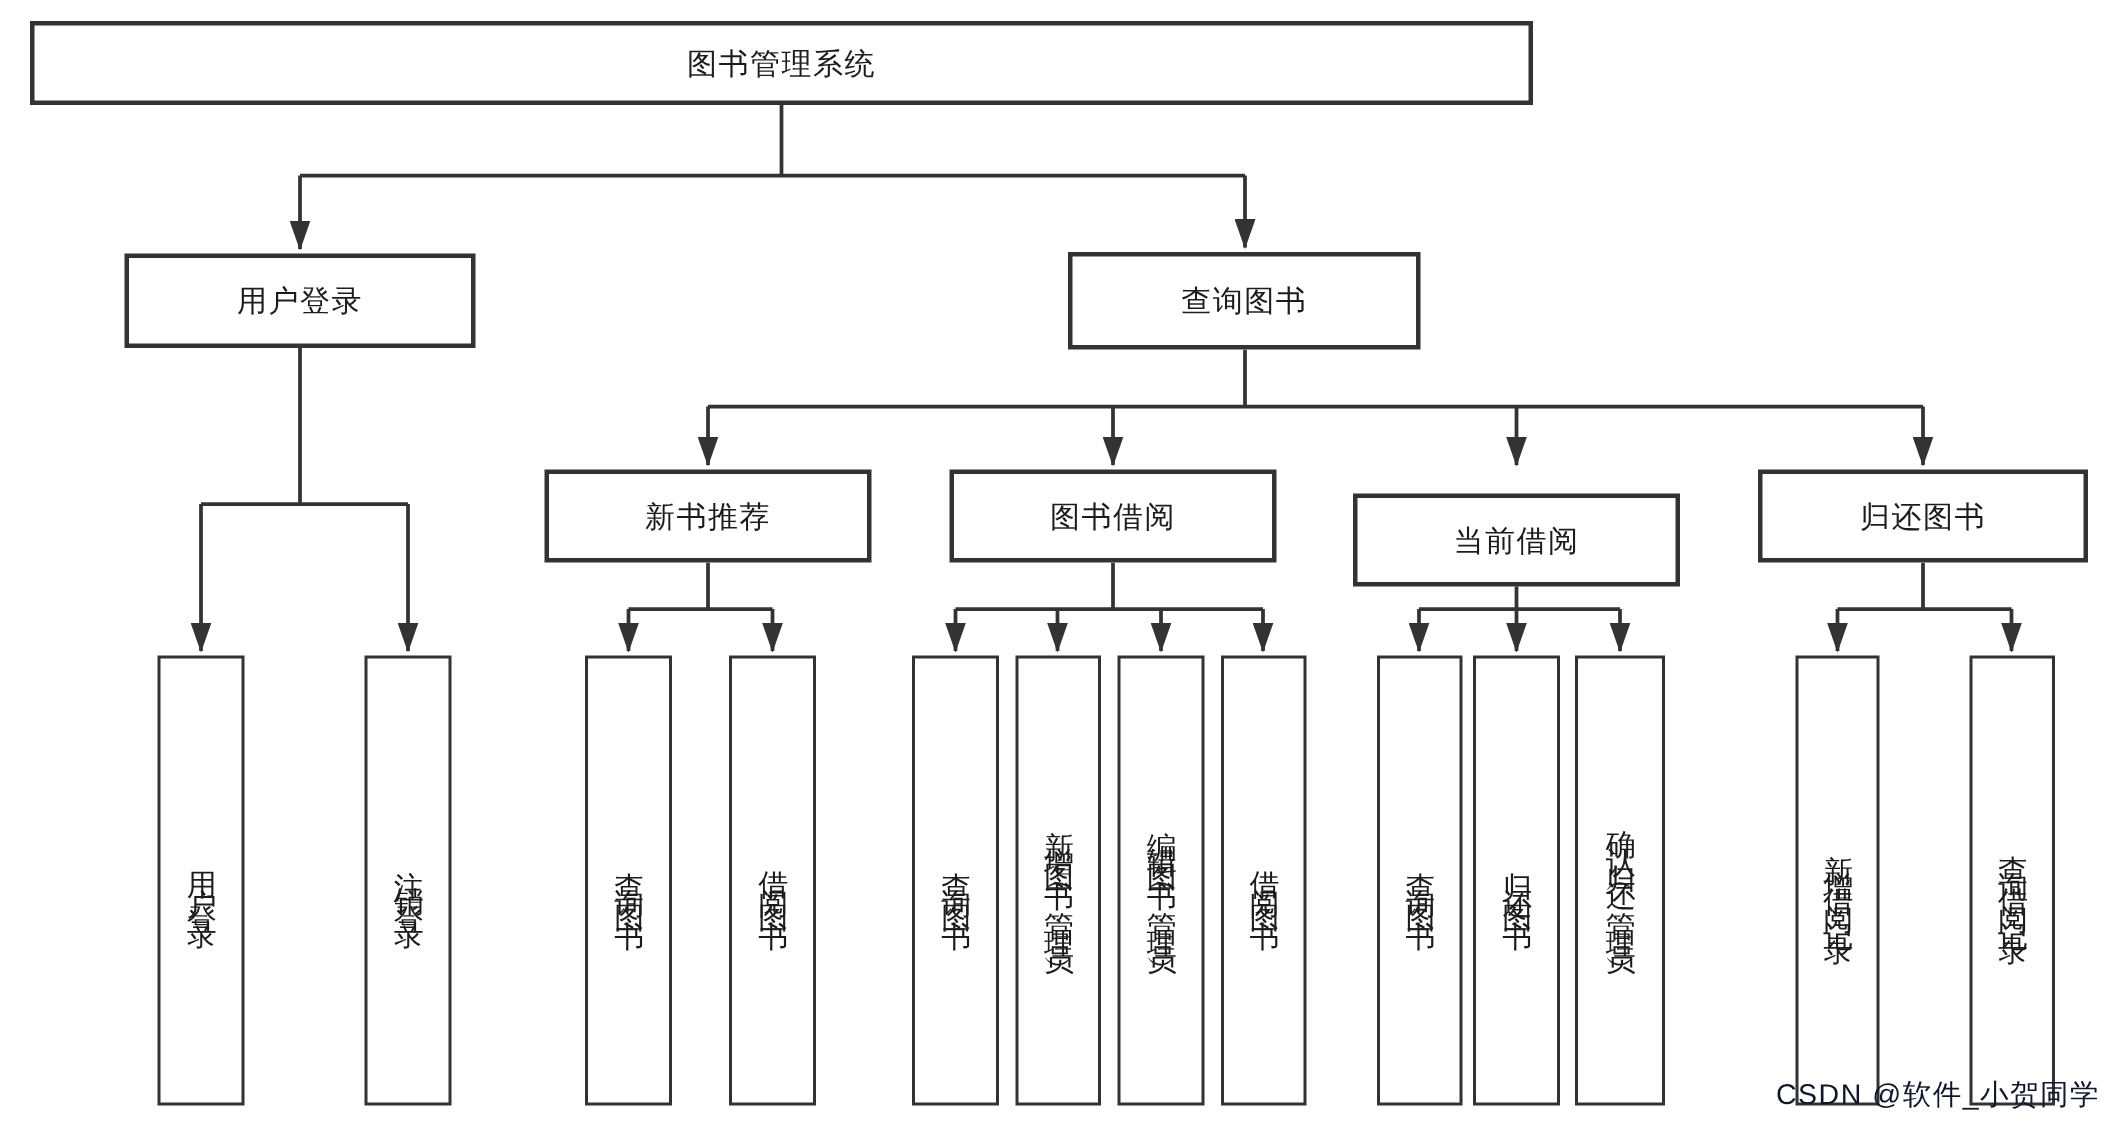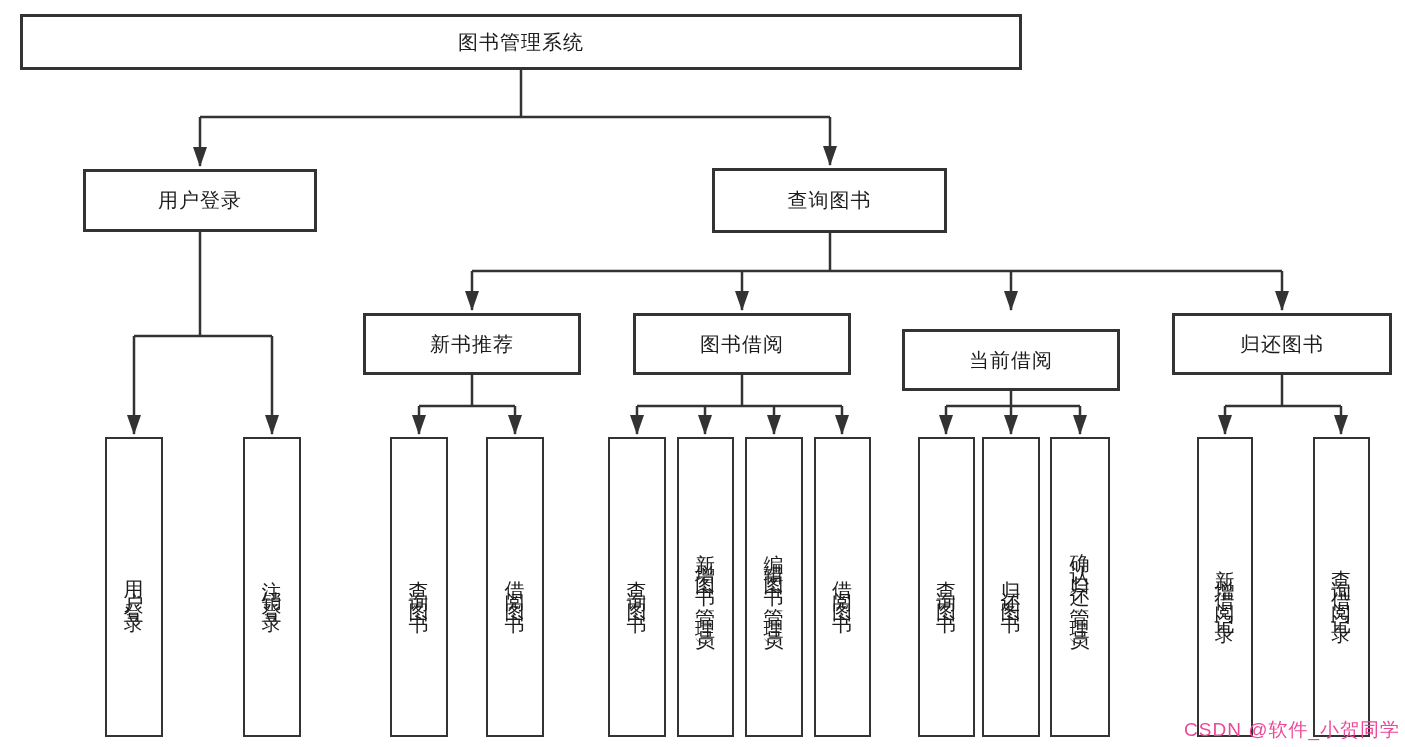--- a/index.html
+++ b/index.html
@@ -24,21 +24,21 @@
     writing-mode:vertical-rl;
     text-orientation:mixed;
     letter-spacing:11px;
     line-height:1;
     font-size:20px;
   }
   .watermark{
     position:absolute;
     right:2px;
     bottom:4px;
-    color:#ec4899;
+    color:#0f172a;
     font-size:19px;
     letter-spacing:1px;
     z-index:5;
     white-space:nowrap;
   }
   .wire{stroke:#333333;stroke-width:2.5;fill:none;}
 </style>
 </head>
 <body>
 

